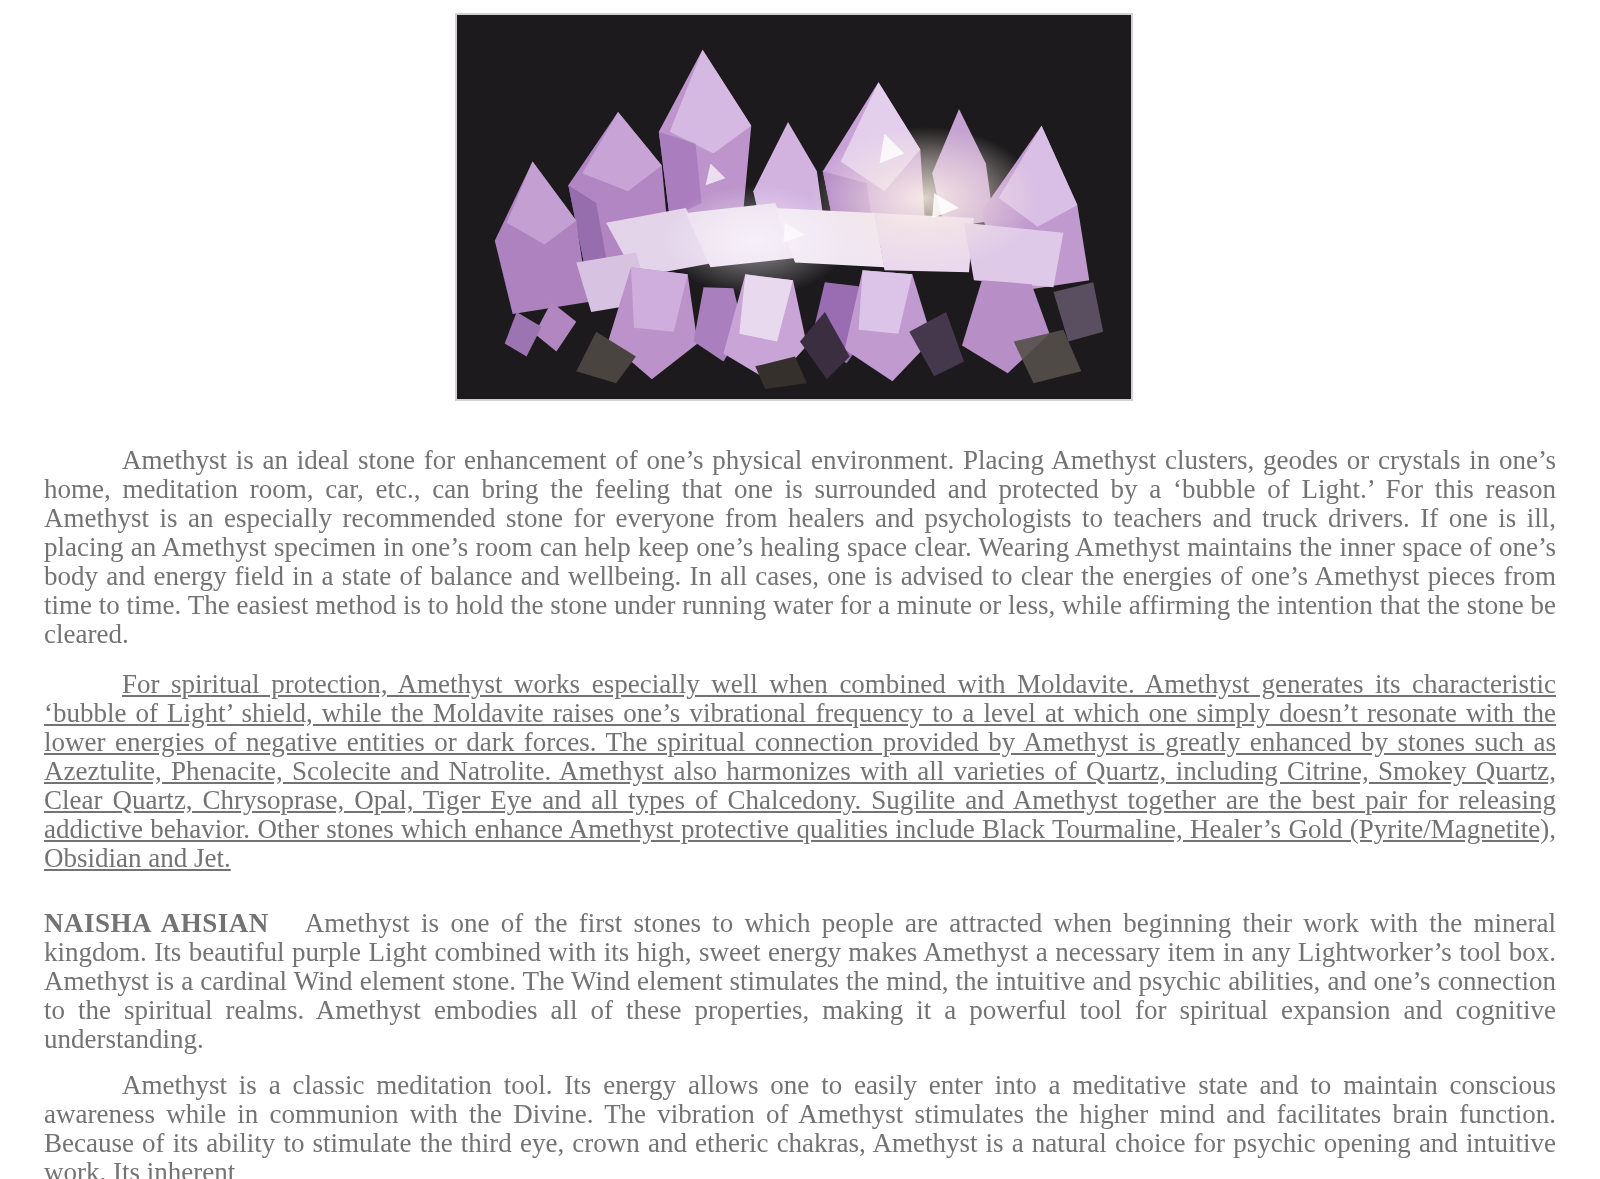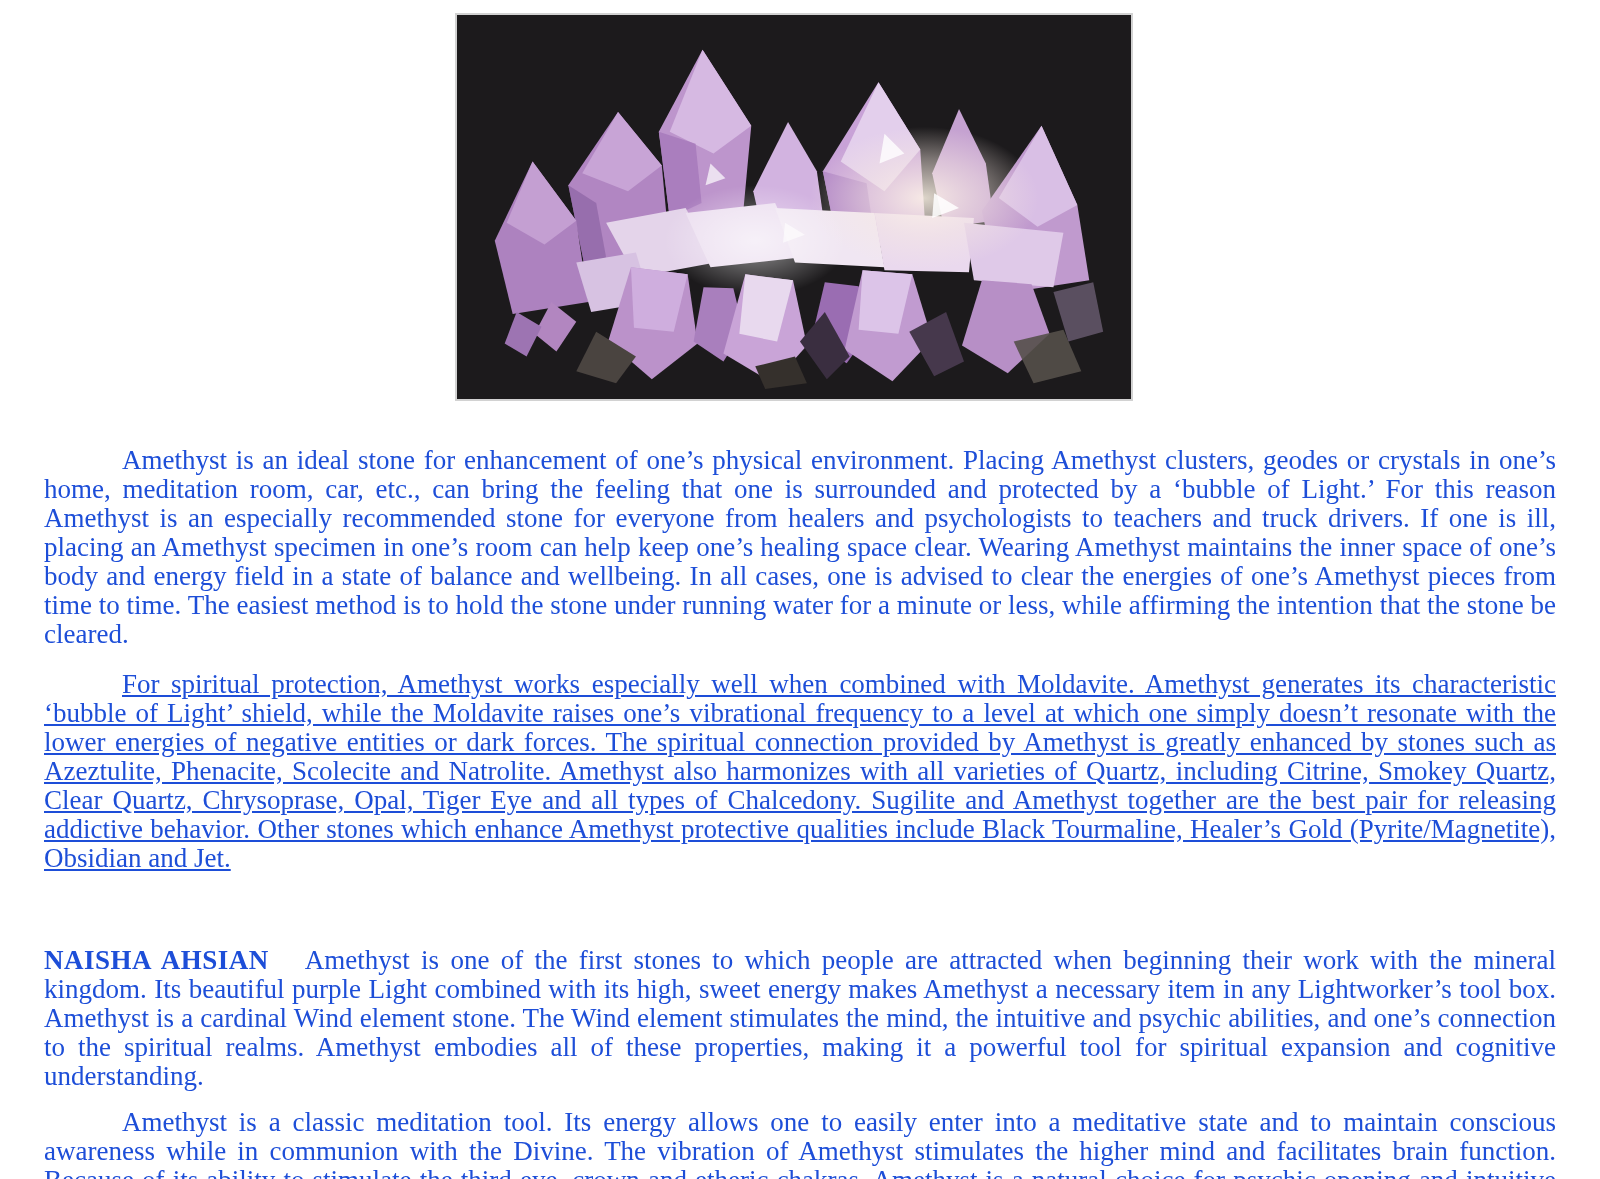--- a/index.html
+++ b/index.html
@@ -30,26 +30,26 @@
     background: #1c1a1c;
     border: 2px solid #d2d2d2;
   }
   figure.photo svg { display: block; width: 100%; height: 100%; }
   main.article { width: 1512px; }
   p.body-para {
     margin: 0;
     font-size: 27px;
     line-height: 29px;
     text-align: justify;
-    color: #1d4ed8;
+    color: #737373;
   }
   p.indent { text-indent: 78px; }
   p.p1 { margin-top: 45px; }
   p.p2 { margin-top: 21px; text-decoration: underline; }
-  p.p3 { margin-top: 73px; font-family: Liberation Serif, serif; }
+  p.p3 { margin-top: 36px; font-family: Liberation Serif, serif; }
   p.p4 { margin-top: 17px; }
   .author {
     font-weight: bold;
     letter-spacing: 0.5px;
     margin-right: 36px;
   }
 </style>
 </head>
 <body>
 

